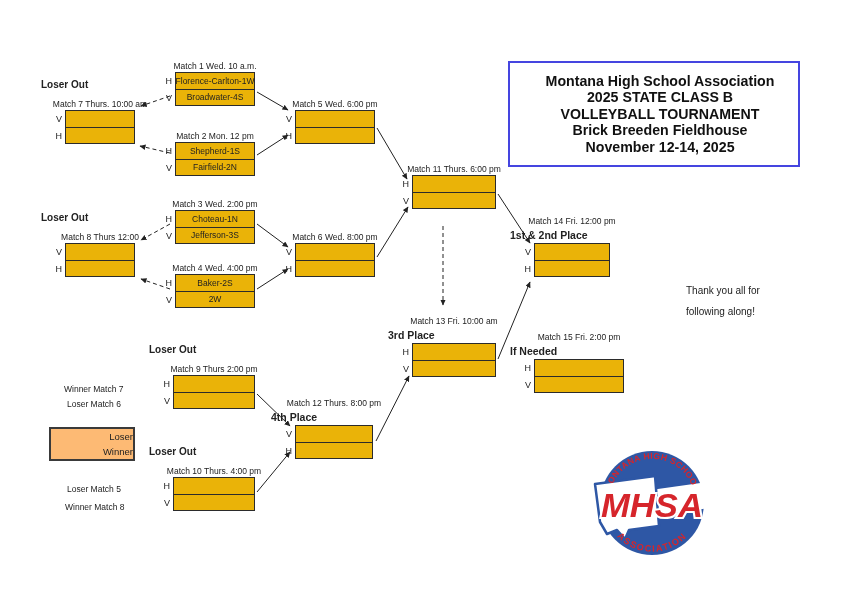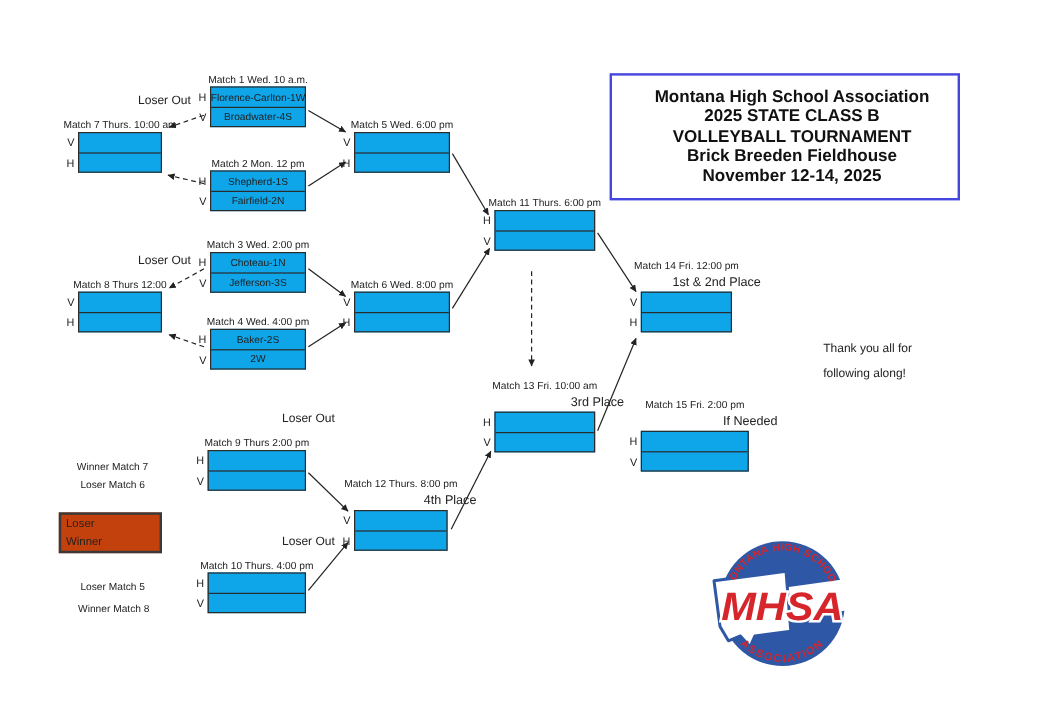--- a/index.html
+++ b/index.html
@@ -1,43 +1,43 @@
 <!DOCTYPE html>
 <html><head>
 <meta charset="utf-8">
 <style>
   html,body{margin:0;padding:0;background:#fff;}
   #canvas{position:relative;width:865px;height:594px;background:#ffffff;overflow:hidden;
           font-family:"Liberation Sans",sans-serif;color:#222;}
   
   .match{position:absolute;}
-  .mbox{border:1.6px solid #2b2b2b;background:#0ea5e9;}
+  .mbox{border:1.6px solid #2b2b2b;background:#eab308;}
   .mrow{height:15.6px;display:flex;align-items:center;justify-content:center;
         font-size:8.5px;color:#222;white-space:nowrap;}
   .mrow + .mrow{border-top:1.6px solid #2b2b2b;}
   .mlabel{position:absolute;bottom:100%;left:-24px;right:-24px;margin-bottom:1px;
           text-align:center;font-size:8.5px;color:#222;white-space:nowrap;margin-top:26px;}
-  .sub{position:absolute;bottom:100%;left:-24px;right:-24px;text-align:right;
-       color:#222;white-space:nowrap;}
+  .sub{position:absolute;bottom:100%;left:-24px;right:-24px;text-align:left;
+       color:#222;white-space:nowrap;font-weight:bold;}
   .match.loserout .sub{margin-bottom:20px;font-size:10px;}
   .match.place .sub{margin-bottom:2px;font-size:10.5px;}
   .match.place .mlabel{margin-bottom:17px;}
   .sides{position:absolute;top:0;left:-13px;width:11px;height:100%;display:flex;
          flex-direction:column;justify-content:space-around;align-items:flex-end;
          font-size:9px;color:#222;padding-right:1px;box-sizing:border-box;}
   
   #titlebox{position:absolute;left:508px;top:61px;width:292px;height:106px;
             border:2.5px solid #4545e0;box-sizing:border-box;background:#fff;
             display:flex;flex-direction:column;justify-content:center;
             text-align:center;font-weight:bold;font-size:14.2px;line-height:16.6px;color:#111;padding-left:12px;}
   
   #legend{position:absolute;left:49px;top:427px;width:86px;height:34px;
-          border:2px solid #3a3a3a;box-sizing:border-box;background:#c2410c;
+          border:2px solid #3a3a3a;box-sizing:border-box;background:#fdba74;
           display:flex;flex-direction:column;justify-content:space-around;
-          padding-left:4px;font-size:9.5px;color:#222;}
+          padding-left:4px;font-size:9.5px;color:#222;text-align:right;}
   
   .note{position:absolute;font-size:8.5px;color:#222;white-space:nowrap;}
   #thanks{position:absolute;left:686px;top:280px;font-size:10px;line-height:21px;color:#222;}
   
   #arrows{position:absolute;left:0;top:0;pointer-events:none;}
   #logo{position:absolute;left:585px;top:446px;}
 </style>
 </head>
 <body>
 

